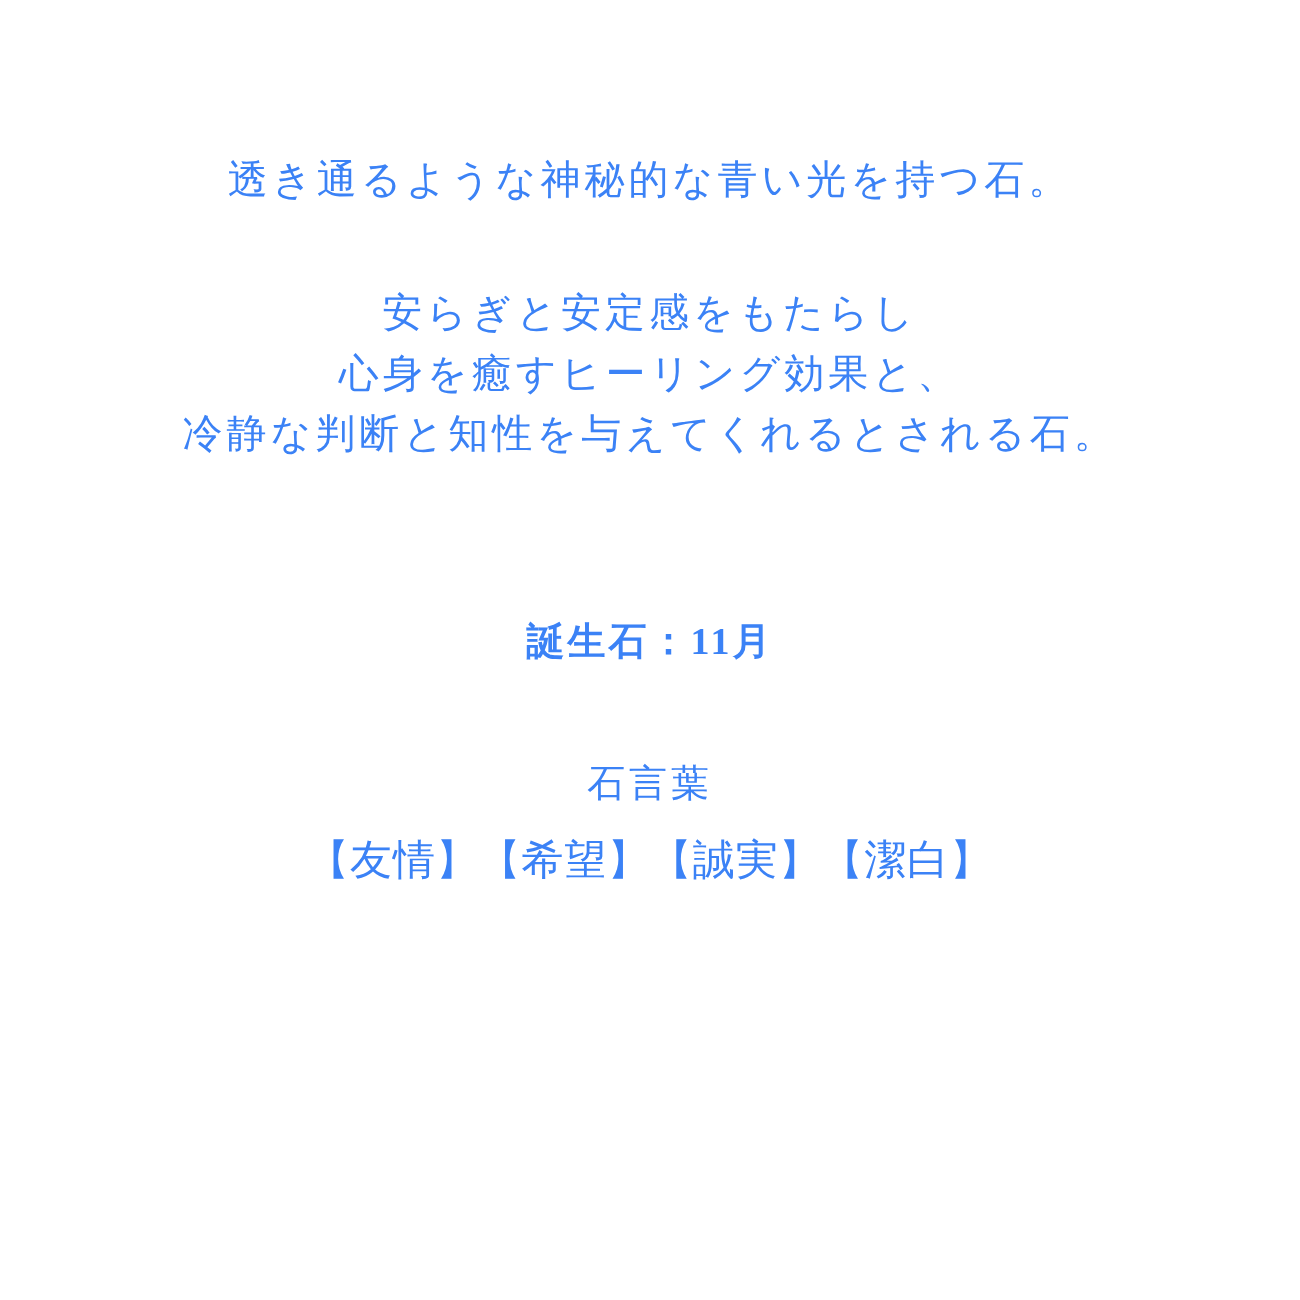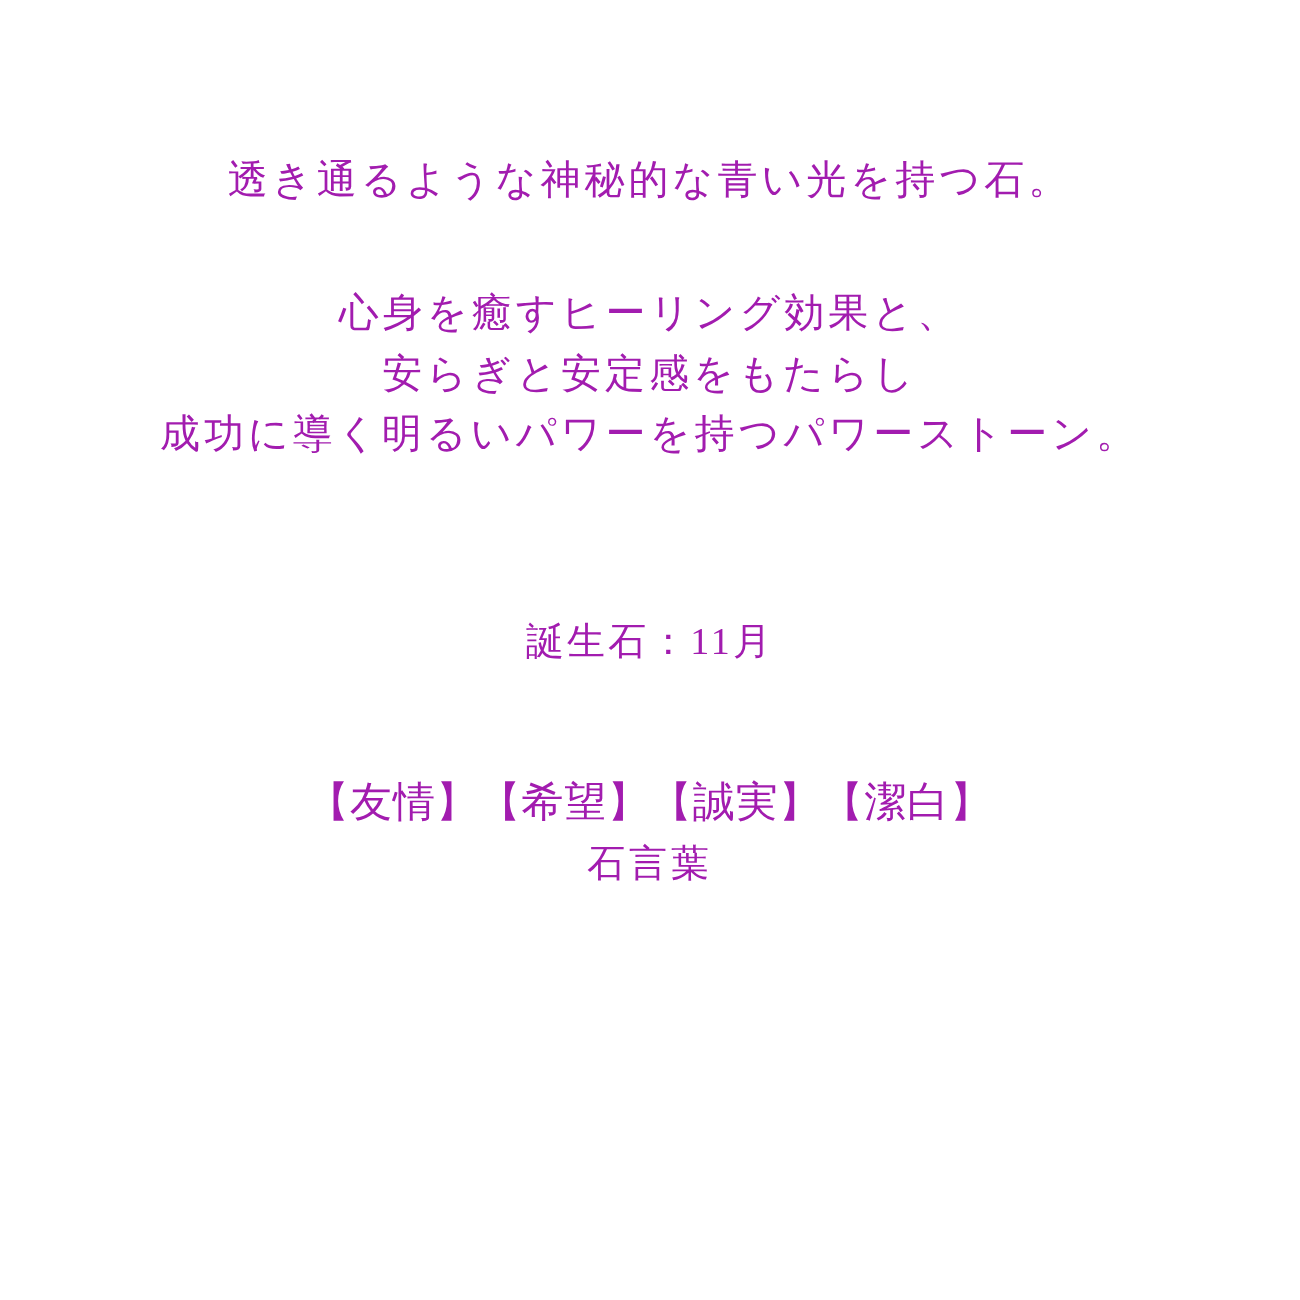--- a/index.html
+++ b/index.html
@@ -24,36 +24,37 @@
     flex-direction: column;
     align-items: center;
     text-align: center;
   }
 
   .line {
     font-size: 40px;
     line-height: 1.52;
     letter-spacing: 0.10em;
     white-space: nowrap;
-    color: #a21caf;
+    color: #3b82f6;
   }
 
   .block {
     display: flex;
     flex-direction: column;
     align-items: center;
   }
 
   .gap-lg { height: 72px; }
   .gap-md { height: 64px; }
   .gap-xl { height: 84px; }
 
   .meta .line {
     font-size: 38px;
     letter-spacing: 0.08em;
+    font-weight: bold;
   }
 
   .words-title {
     font-size: 38px;
     letter-spacing: 0.10em;
   }
 
   .words-list {
     font-size: 42px;
     letter-spacing: 0.02em;
@@ -65,36 +66,36 @@
 
 <div class="page">
 
   <div class="block">
     <div class="line">透き通るような神秘的な青い光を持つ石。</div>
   </div>
 
   <div class="gap-lg"></div>
 
   <div class="block">
+    <div class="line">安らぎと安定感をもたらし</div>
     <div class="line">心身を癒すヒーリング効果と、</div>
-    <div class="line">安らぎと安定感をもたらし</div>
-    <div class="line">成功に導く明るいパワーを持つパワーストーン。</div>
+    <div class="line">冷静な判断と知性を与えてくれるとされる石。</div>
   </div>
 
   <div class="gap-md"></div>
 
   <div class="block">
   </div>
 
   <div class="gap-xl"></div>
 
   <div class="block meta">
     <div class="line">誕生石：11月</div>
   </div>
 
   <div class="gap-xl"></div>
 
   <div class="block">
+    <div class="line words-title">石言葉</div>
     <div class="line words-list">【友情】【希望】【誠実】【潔白】</div>
-    <div class="line words-title">石言葉</div>
   </div>
 
 </div>
 
 </body></html>

